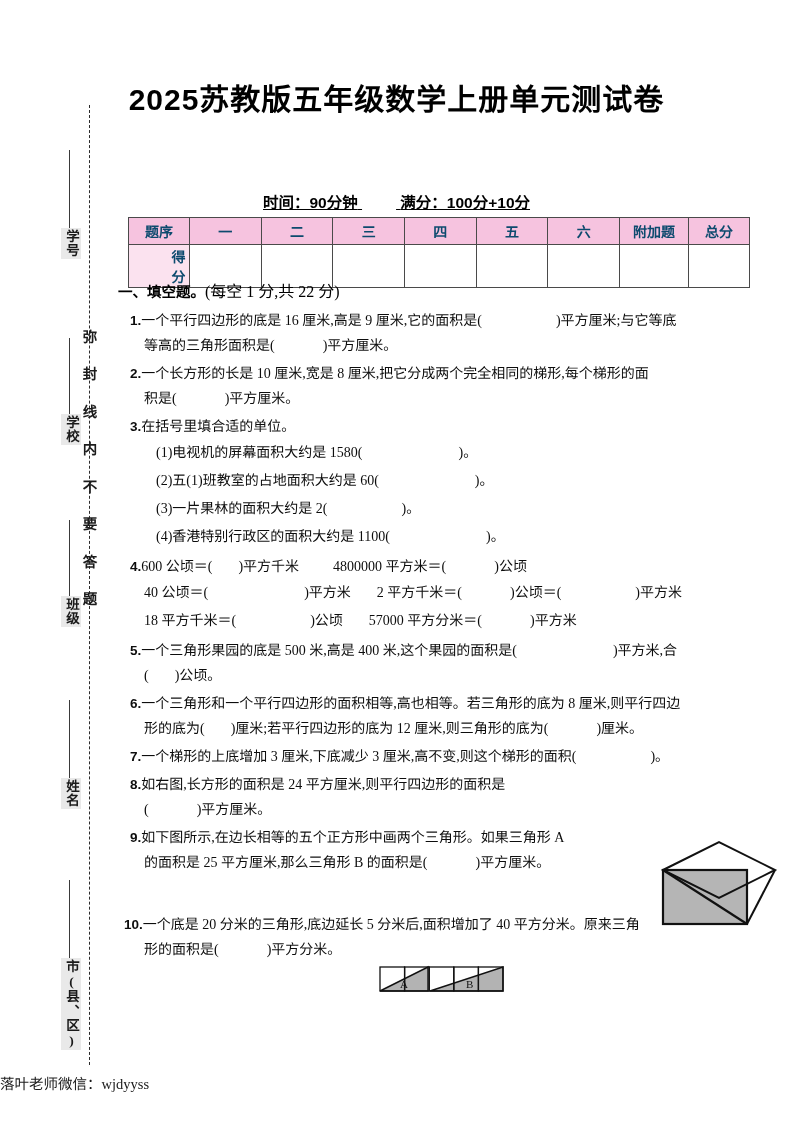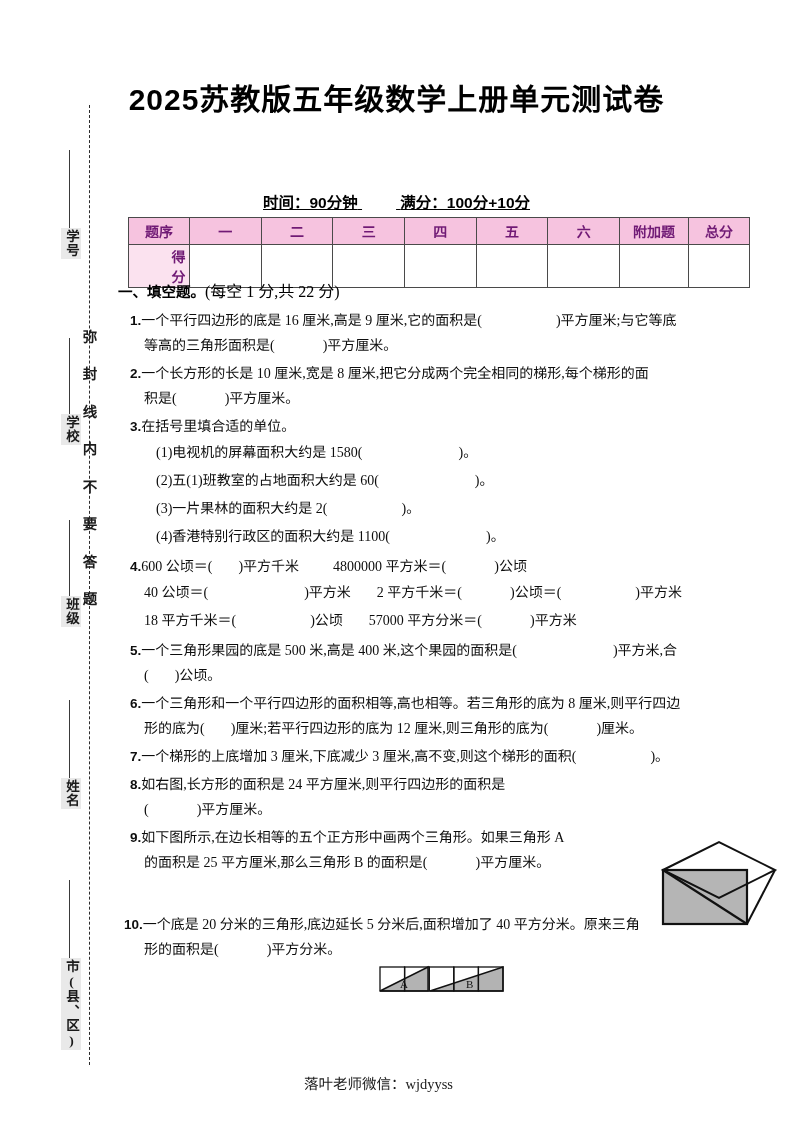--- a/index.html
+++ b/index.html
@@ -85,21 +85,21 @@
     table-layout:fixed;
     font-family:"Liberation Sans","DejaVu Sans",sans-serif;
   }
   .score-table td{
     border:1px solid #4a4a4a;
     height:24px;
     text-align:center;
     vertical-align:middle;
     font-size:14px;
     font-weight:700;
-    color:#701a75;
+    color:#0c4a6e;
   }
   .score-table tr.head td{background:#f6c3df;}
   .score-table tr.body td.lab{background:#fbe2ef;padding-left:40px;}
   .score-table td.lab{width:58px;}
   .score-table td.extra{width:66px;}
   .score-table td.total{width:58px;margin-left:20px;}
 
   
   .content{
     position:absolute;left:118px;top:278px;width:640px;
@@ -137,21 +137,21 @@
     width:130px;height:96px;
   }
   .fig9{
     position:absolute;left:378px;top:964px;
     width:128px;height:30px;
   }
 
   
   .footer{
     position:absolute;left:0;right:36px;top:1072px;
-    text-align:center;
+    text-align:left;
     font-size:14.5px;
     font-family:"Liberation Serif",serif;
     color:#1a1a1a;
   }
 </style>
 </head>
 <body>
 
 <div class="page">
 

